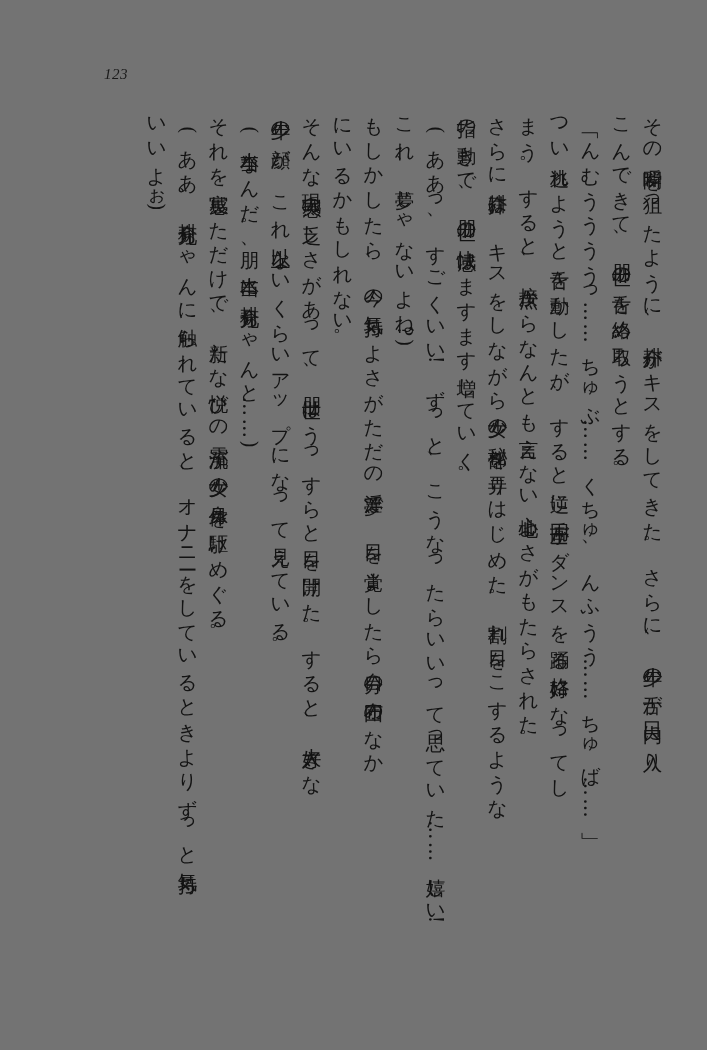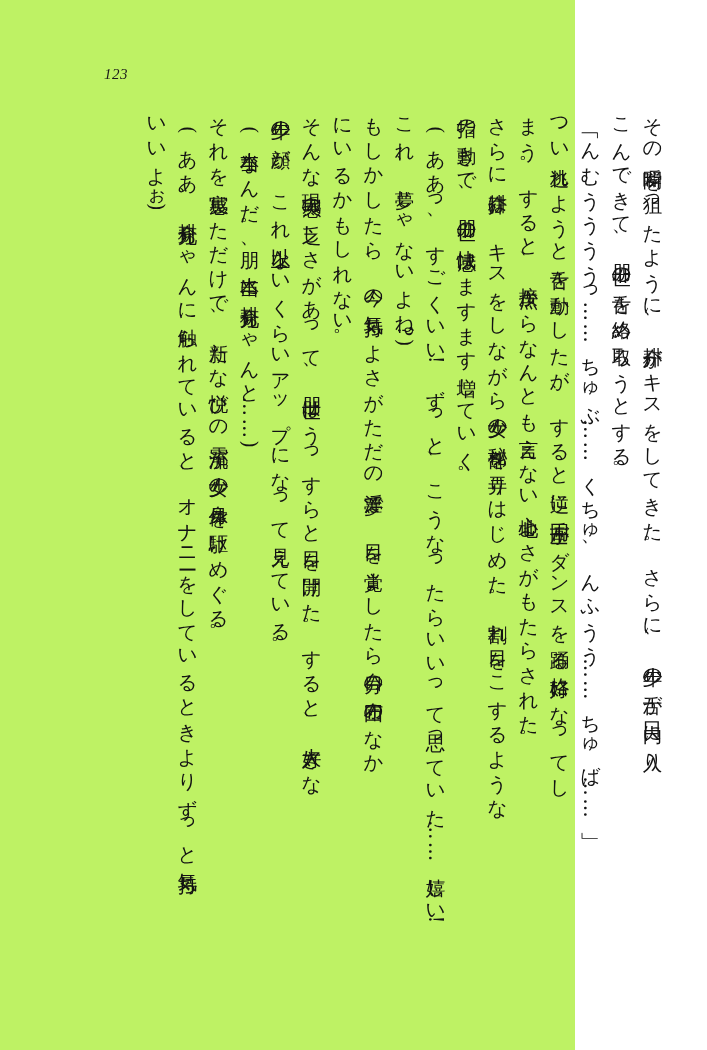--- a/index.html
+++ b/index.html
@@ -9,23 +9,23 @@
   }
   body {
     width: 707px;
     height: 1050px;
     overflow: hidden;
     font-family: "Liberation Serif", "DejaVu Serif", serif;
     color: #111111;
   }
   .page {
     position: relative;
-    width: 575px;
+    width: 707px;
     height: 1050px;
-    background: #bef264;
+    background: #737373;
   }
   .page-number {
     position: absolute;
     top: 66px;
     left: 104px;
     font-size: 15px;
     font-style: italic;
     font-family: "Liberation Serif", "DejaVu Serif", serif;
     color: #1a1a1a;
     letter-spacing: 0.5px;

